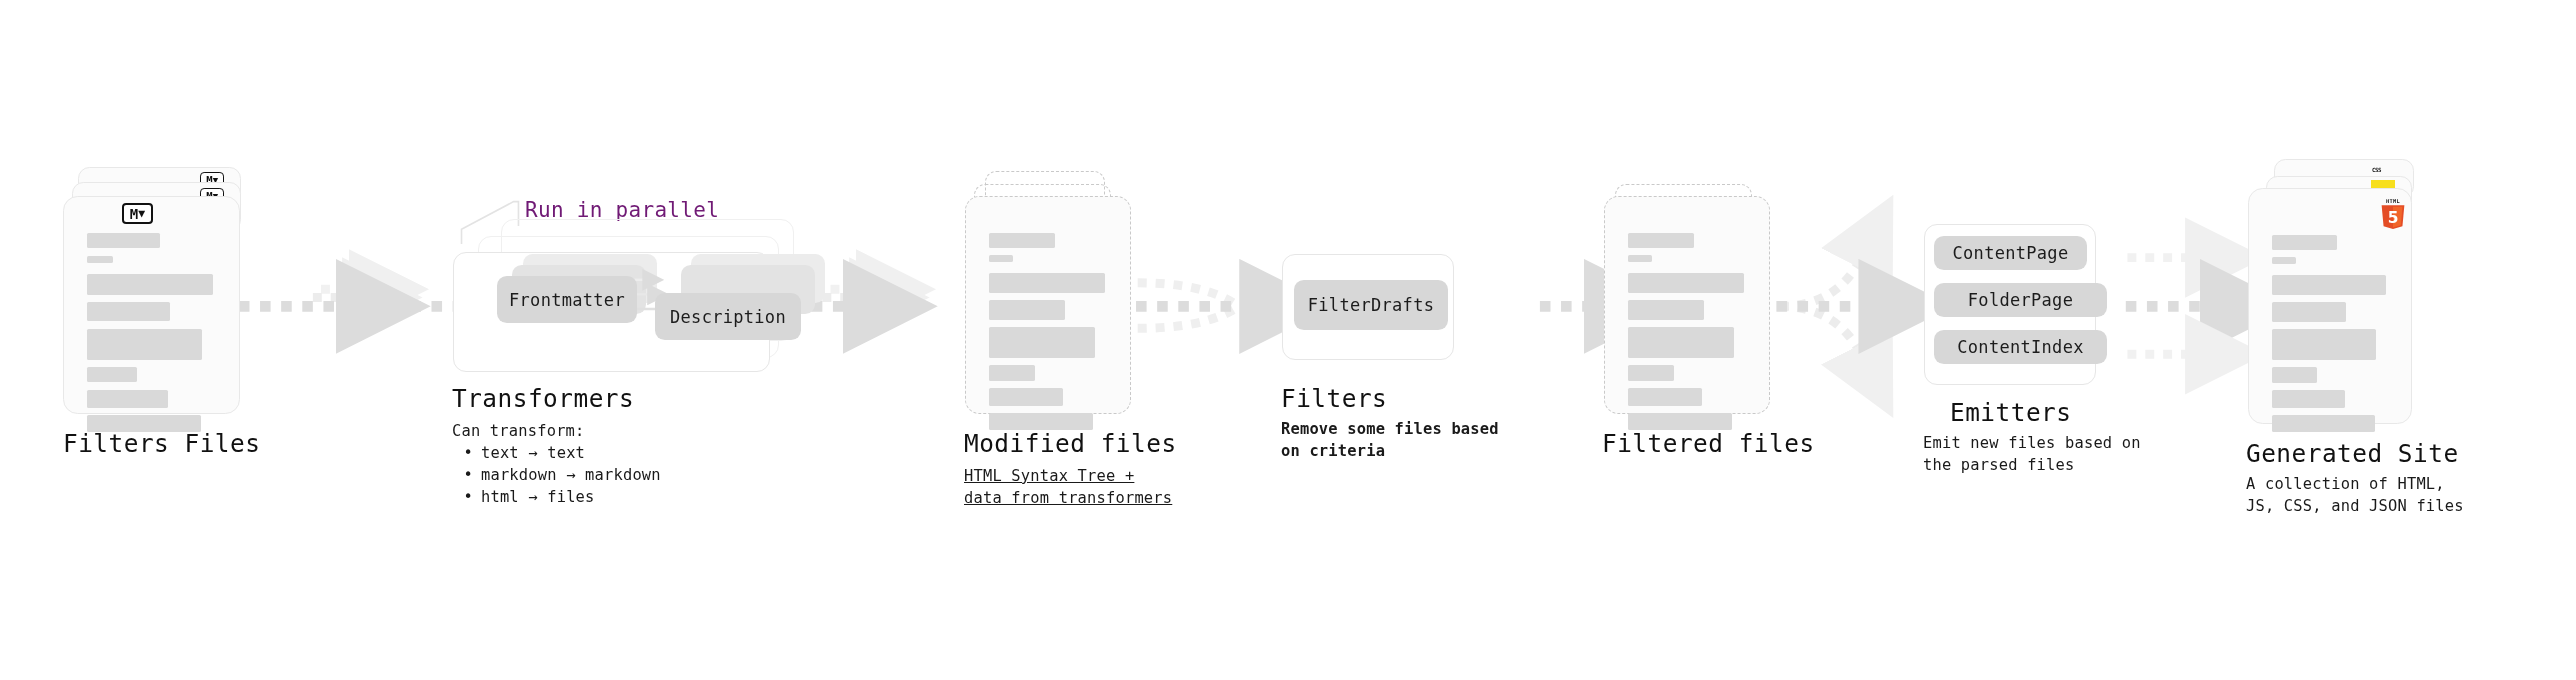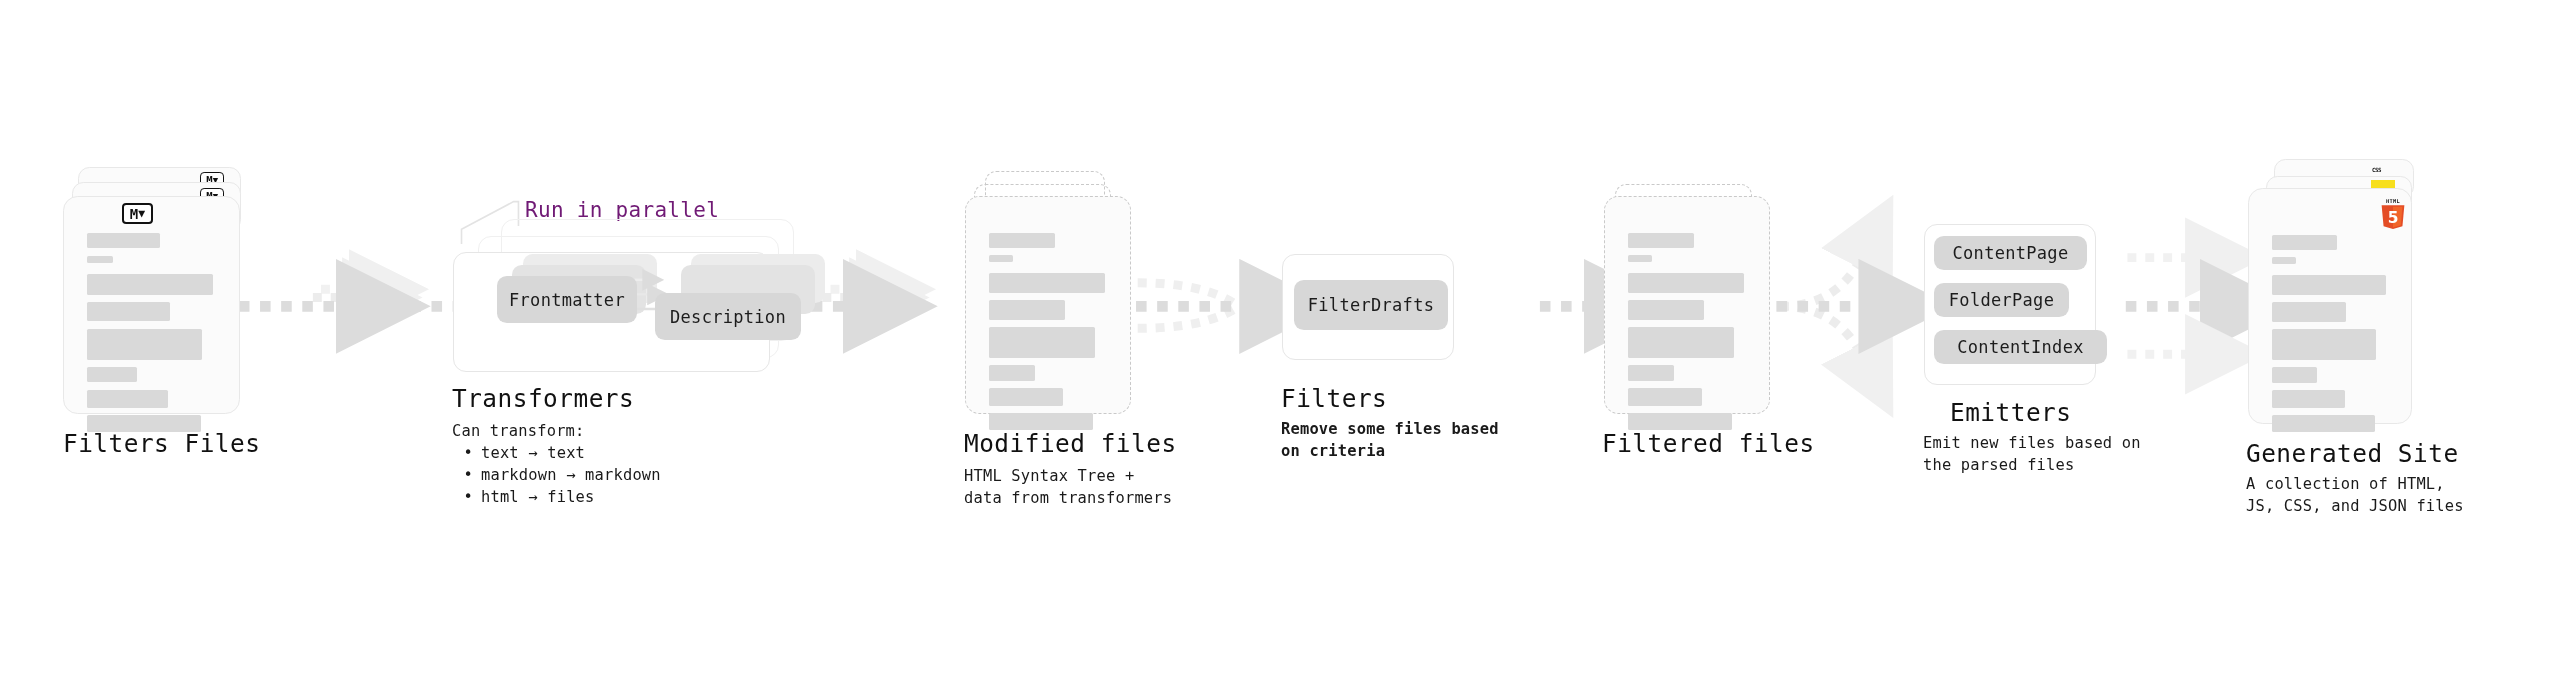--- a/index.html
+++ b/index.html
@@ -244,21 +244,21 @@
         <div class="ln" style="width:20%; height:7.3px; margin-top:3.3px;"></div>
         <div class="ln" style="width:97%; height:20.3px; margin-top:10.6px;"></div>
         <div class="ln" style="width:63%; height:19.5px;"></div>
         <div class="ln" style="width:88%; height:31px;"></div>
         <div class="ln" style="width:38%; height:15.4px;"></div>
         <div class="ln" style="width:62%; height:18px;"></div>
         <div class="ln" style="width:87%; height:17px;"></div>
       </div>
     </div>
     <div class="title" style="left:964px; top:429px;">Modified files</div>
-    <div class="sub" style="left:964px; top:465px;">HTML Syntax Tree +
+    <div class="sub" style="left:964px; top:465px;text-decoration:underline;">HTML Syntax Tree +
 data from transformers</div>
   </div>
 
   <div>
     <div class="stagebox" style="left:1282px; top:254px; width:172px; height:106px;"></div>
     <div class="chip" style="left:1294px; top:280px; width:154px; height:50px;">FilterDrafts</div>
 
     <div class="title" style="left:1281px; top:384px;">Filters</div>
     <div class="sub" style="left:1281px; top:418px;font-weight:bold;">Remove some files based
 on criteria</div>
@@ -277,21 +277,21 @@
         <div class="ln" style="width:62%; height:18px;"></div>
         <div class="ln" style="width:87%; height:17px;"></div>
       </div>
     </div>
     <div class="title" style="left:1602px; top:429px;">Filtered files</div>
   </div>
 
   <div>
     <div class="stagebox" style="left:1924px; top:224px; width:172px; height:161px;"></div>
     <div class="chip" style="left:1934px; top:236px; width:153px; height:34px;">ContentPage</div>
-    <div class="chip" style="left:1934px; top:283px; width:135px; height:34px;">FolderPage</div>
+    <div class="chip" style="left:1934px; top:283px; width:173px; height:34px;">FolderPage</div>
     <div class="chip" style="left:1934px; top:330px; width:173px; height:34px;">ContentIndex</div>
 
     <div class="title" style="left:1923px; top:398px;margin-left:27px;">Emitters</div>
     <div class="sub" style="left:1923px; top:432px;">Emit new files based on
 the parsed files</div>
   </div>
 
   <div>
 
     <div class="doc" style="left:2274px; top:159px; width:140px; height:39px; border-radius:11.4px;"></div>

